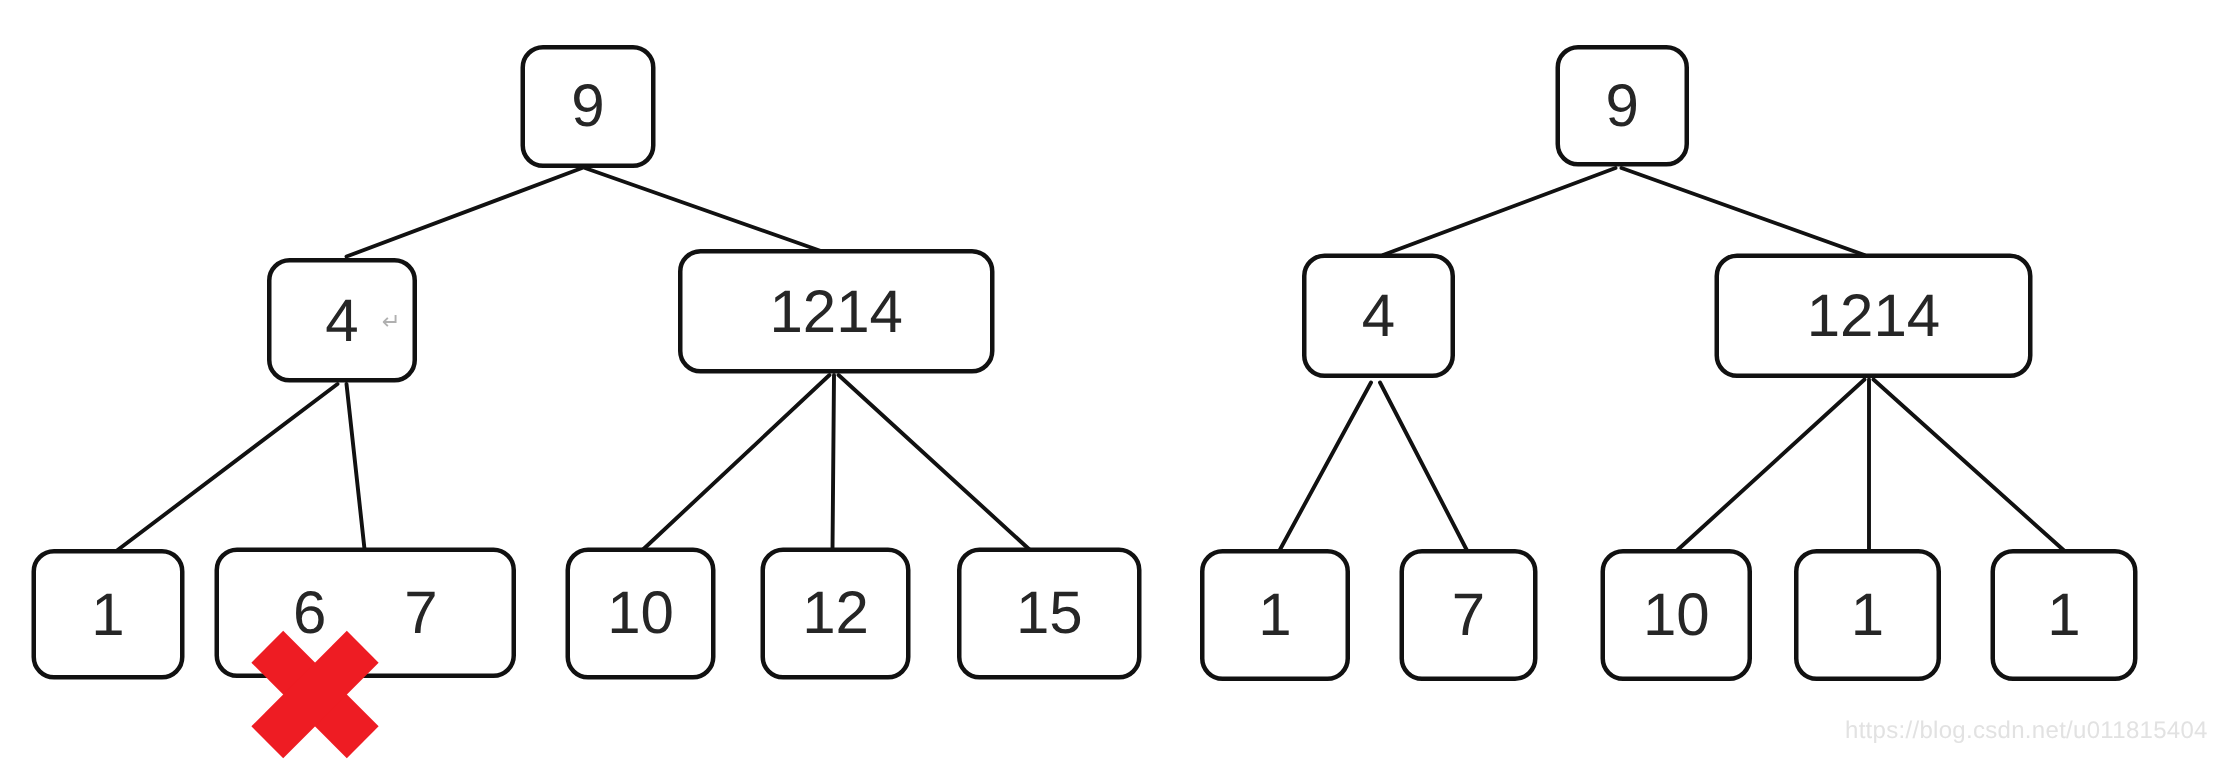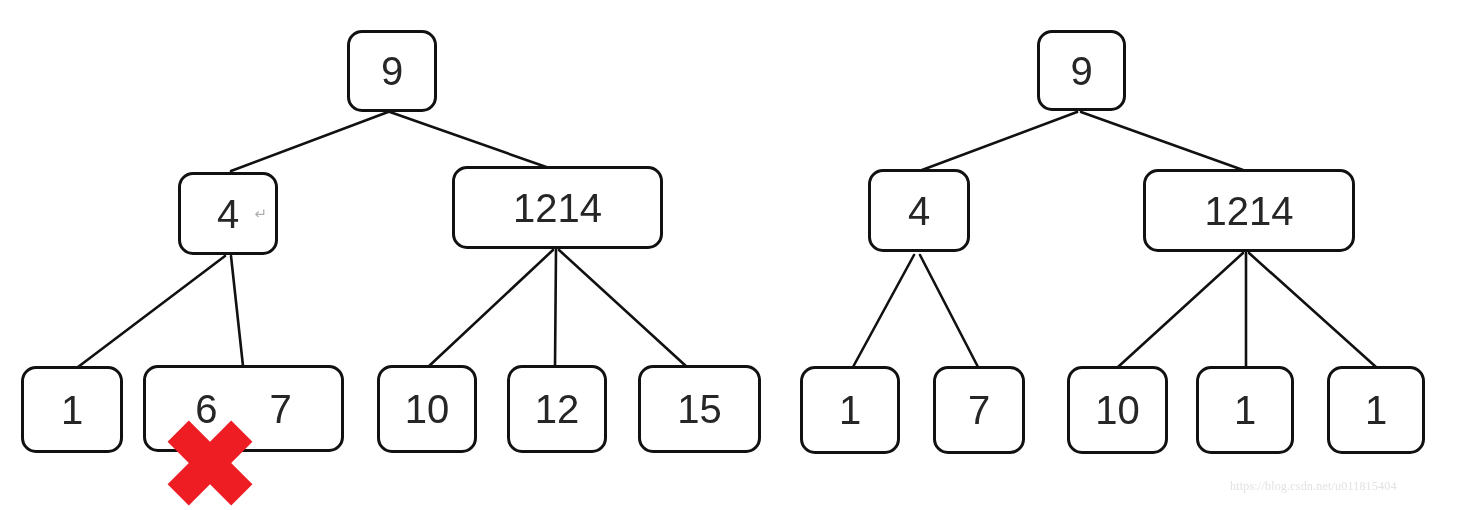--- a/index.html
+++ b/index.html
@@ -48,25 +48,24 @@
     position: absolute;
     left: 166px;
     top: 420px;
     width: 88px;
     height: 86px;
   }
   .watermark {
     position: absolute;
     left: 1230px;
     top: 479px;
-    font-size: 12px;
+    font-size: 16px;
     letter-spacing: 0.2px;
     color: #e2e2e2;
     white-space: nowrap;
-    font-family: Liberation Serif, serif;
   }
 </style>
 </head>
 <body>
 
 <div class="canvas">
 
   <svg class="edges" viewBox="0 0 1475 510">
 
     <line x1="388" y1="112" x2="231" y2="171"></line>

